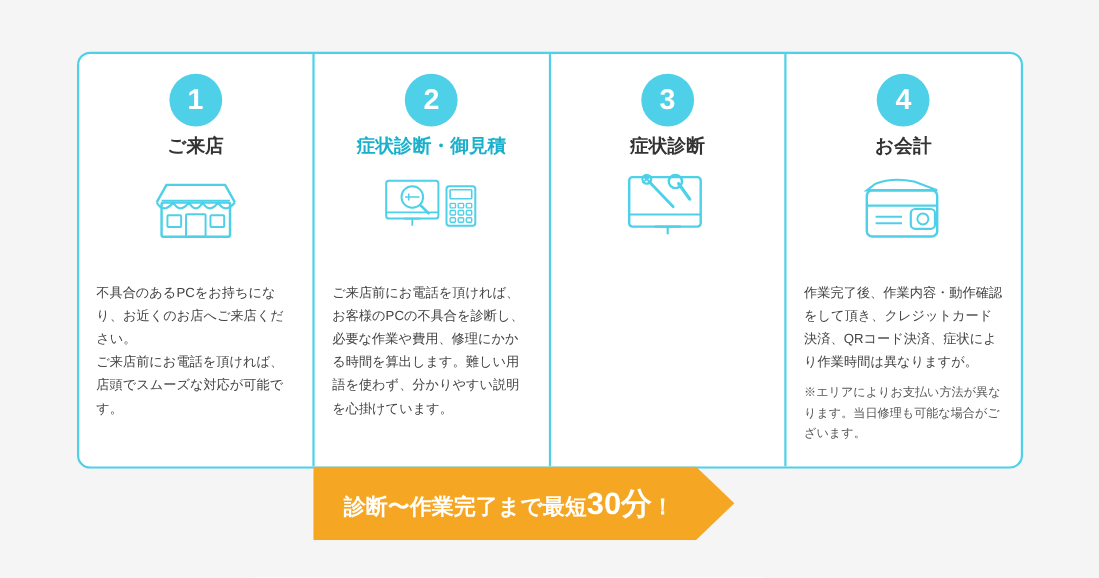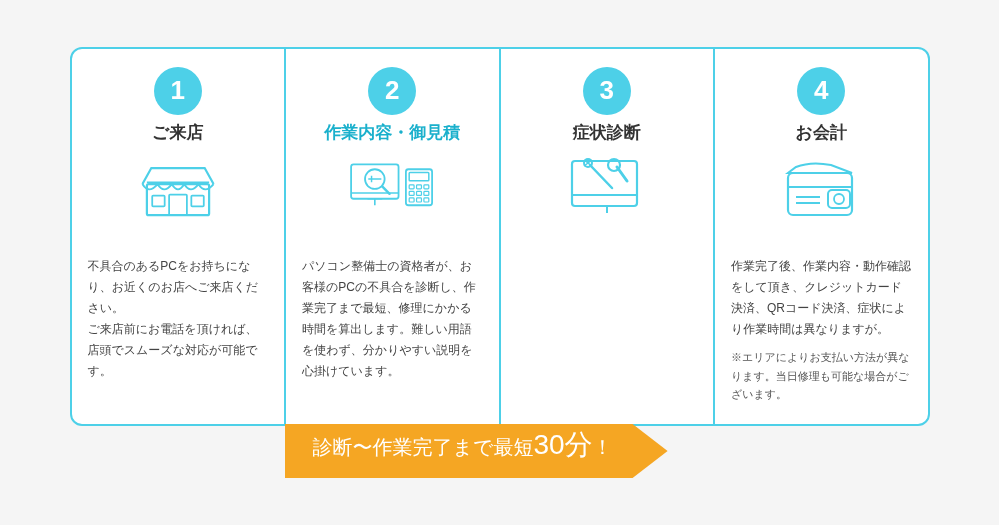--- a/index.html
+++ b/index.html
@@ -114,21 +114,21 @@
       </div>
       <div class="step-text">
         不具合のあるPCをお持ちになり、お近くのお店へご来店ください。<br>ご来店前にお電話を頂ければ、店頭でスムーズな対応が可能です。
       </div>
     </div>
 
     <div class="step">
       <div class="step-number-circle">
         <span>2</span>
       </div>
-      <div class="step-title blue">作業内容・御見積</div>
+      <div class="step-title blue">症状診断・御見積</div>
       <div class="step-icon">
         <svg viewBox="0 0 110 75" fill="none" xmlns="http://www.w3.org/2000/svg" width="110" height="75">
 
           <rect x="5" y="8" width="58" height="42" rx="3" stroke="#4dd0e8" stroke-width="2.2" fill="none"></rect>
           <line x1="5" y1="43" x2="63" y2="43" stroke="#4dd0e8" stroke-width="2"></line>
           <line x1="25" y1="50" x2="43" y2="50" stroke="#4dd0e8" stroke-width="2"></line>
           <line x1="34" y1="50" x2="34" y2="58" stroke="#4dd0e8" stroke-width="2"></line>
 
           <circle cx="34" cy="26" r="12" stroke="#4dd0e8" stroke-width="2.2" fill="none"></circle>
           <line x1="43" y1="35" x2="52" y2="44" stroke="#4dd0e8" stroke-width="3" stroke-linecap="round"></line>
@@ -142,21 +142,21 @@
           <rect x="94" y="33" width="6" height="5" rx="1" stroke="#4dd0e8" stroke-width="1.5" fill="none"></rect>
           <rect x="76" y="41" width="6" height="5" rx="1" stroke="#4dd0e8" stroke-width="1.5" fill="none"></rect>
           <rect x="85" y="41" width="6" height="5" rx="1" stroke="#4dd0e8" stroke-width="1.5" fill="none"></rect>
           <rect x="94" y="41" width="6" height="5" rx="1" stroke="#4dd0e8" stroke-width="1.5" fill="none"></rect>
           <rect x="76" y="49" width="6" height="5" rx="1" stroke="#4dd0e8" stroke-width="1.5" fill="none"></rect>
           <rect x="85" y="49" width="6" height="5" rx="1" stroke="#4dd0e8" stroke-width="1.5" fill="none"></rect>
           <rect x="94" y="49" width="6" height="5" rx="1" stroke="#4dd0e8" stroke-width="1.5" fill="none"></rect>
         </svg>
       </div>
       <div class="step-text">
-        パソコン整備士の資格者が、お客様のPCの不具合を診断し、作業完了まで最短、修理にかかる時間を算出します。難しい用語を使わず、分かりやすい説明を心掛けています。
+        ご来店前にお電話を頂ければ、お客様のPCの不具合を診断し、必要な作業や費用、修理にかかる時間を算出します。難しい用語を使わず、分かりやすい説明を心掛けています。
       </div>
     </div>
 
     <div class="step">
       <div class="step-number-circle">
         <span>3</span>
       </div>
       <div class="step-title">症状診断</div>
       <div class="step-icon">
         <svg viewBox="0 0 90 72" fill="none" xmlns="http://www.w3.org/2000/svg" width="90" height="72">
@@ -205,22 +205,22 @@
   </div>
 
   <div style="position: relative; margin-top: 0; overflow: visible;">
     <div style="
       position: absolute;
       left: 215px;
       top: -2px;
       background: #f5a623;
       color: #fff;
       font-size: 20px;
-      font-weight: normal;
-      padding: 2px 55px 14px 28px;
+      font-weight: bold;
+      padding: 15px 55px 14px 28px;
       clip-path: polygon(0 0, calc(100% - 35px) 0, 100% 50%, calc(100% - 35px) 100%, 0 100%);
       white-space: nowrap;
       z-index: 10;
     ">
       <span>診断〜作業完了まで最短</span><span style="font-size:28px;">30分</span><span>！</span>
     </div>
     <div style="height: 52px;"></div>
   </div>
 
 </div>

